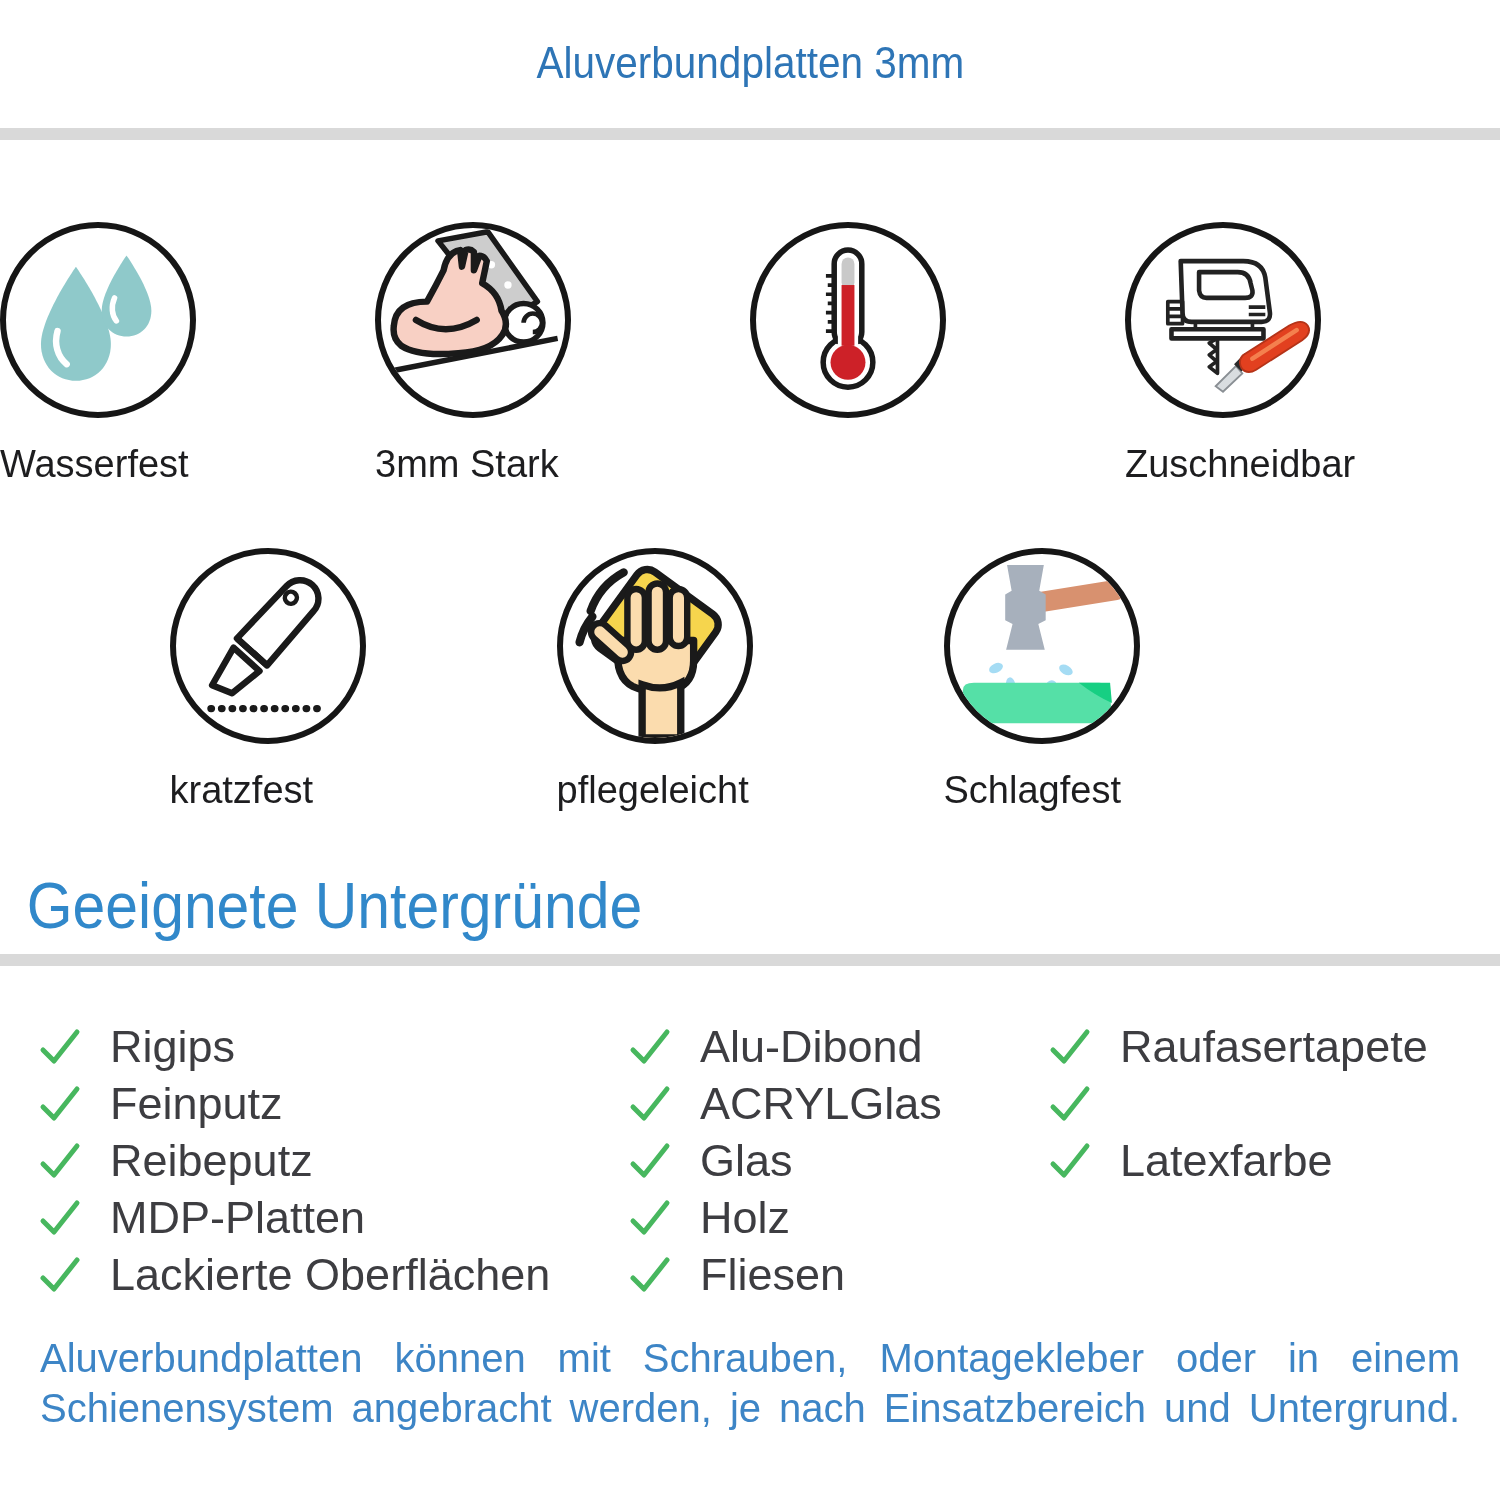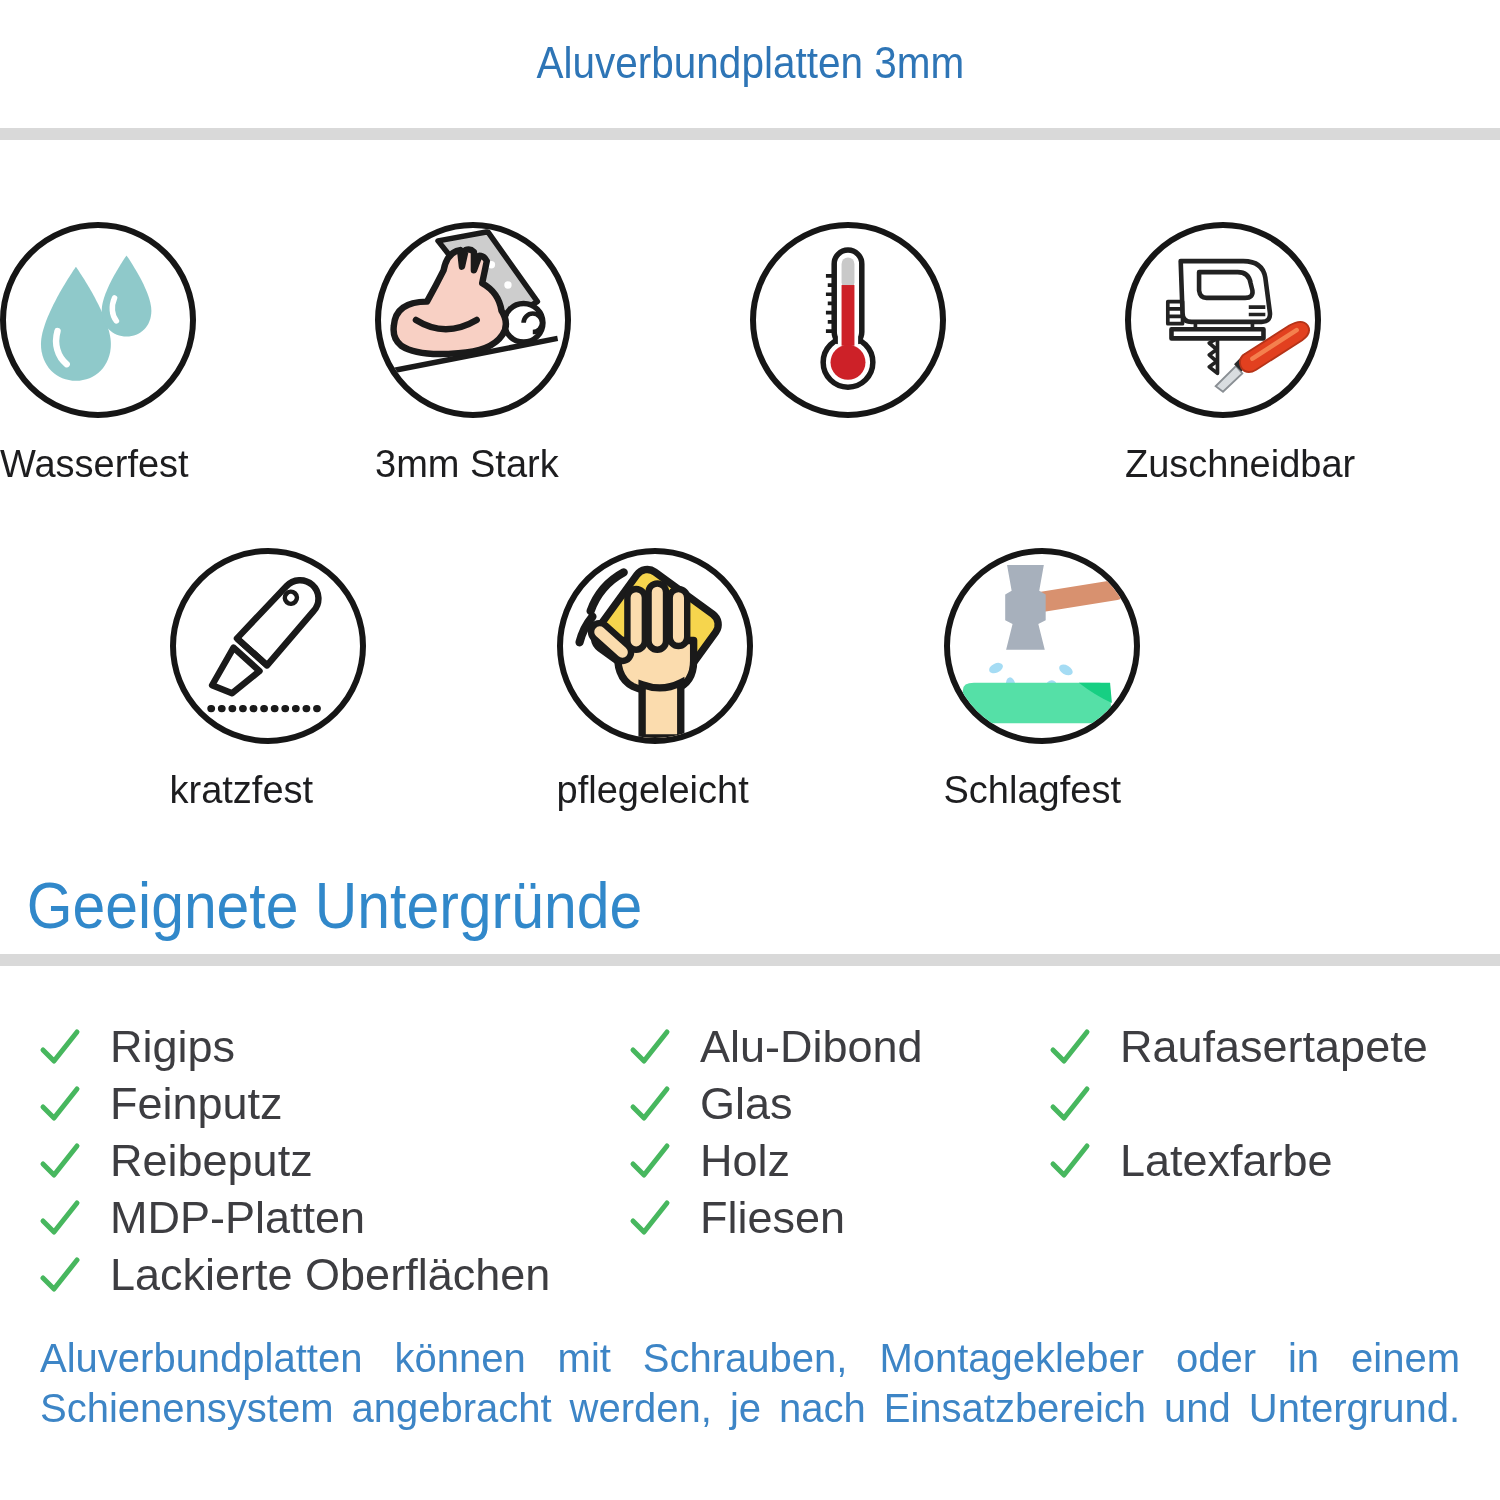--- a/index.html
+++ b/index.html
@@ -250,20 +250,28 @@
             </svg>
           </span>
           <span class="item-text">Alu-Dibond</span>
         </li>
       <li>
           <span class="check">
             <svg viewBox="0 0 48 48">
               <path d="M7 27 L18 38 L41 9" stroke="currentColor" stroke-width="5" fill="none" stroke-linecap="round" stroke-linejoin="round"></path>
             </svg>
           </span>
+          <span class="item-text">ACRYLGlas</span>
+        </li>
+      <li>
+          <span class="check">
+            <svg viewBox="0 0 48 48">
+              <path d="M7 27 L18 38 L41 9" stroke="currentColor" stroke-width="5" fill="none" stroke-linecap="round" stroke-linejoin="round"></path>
+            </svg>
+          </span>
           <span class="item-text">Glas</span>
         </li>
       <li>
           <span class="check">
             <svg viewBox="0 0 48 48">
               <path d="M7 27 L18 38 L41 9" stroke="currentColor" stroke-width="5" fill="none" stroke-linecap="round" stroke-linejoin="round"></path>
             </svg>
           </span>
           <span class="item-text">Holz</span>
         </li>

